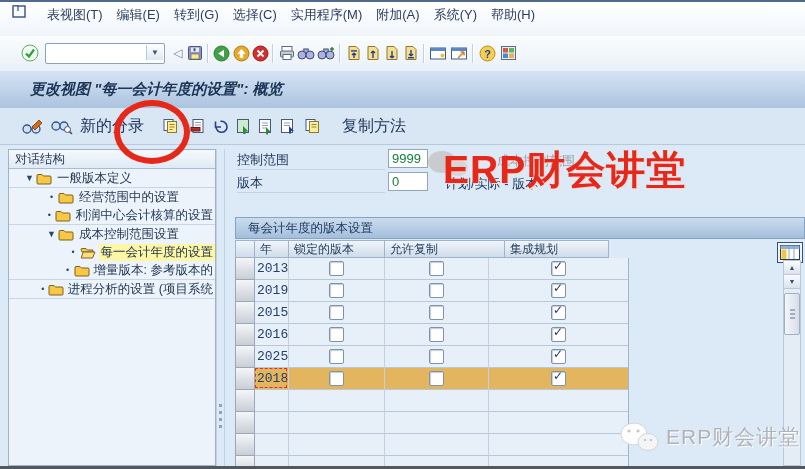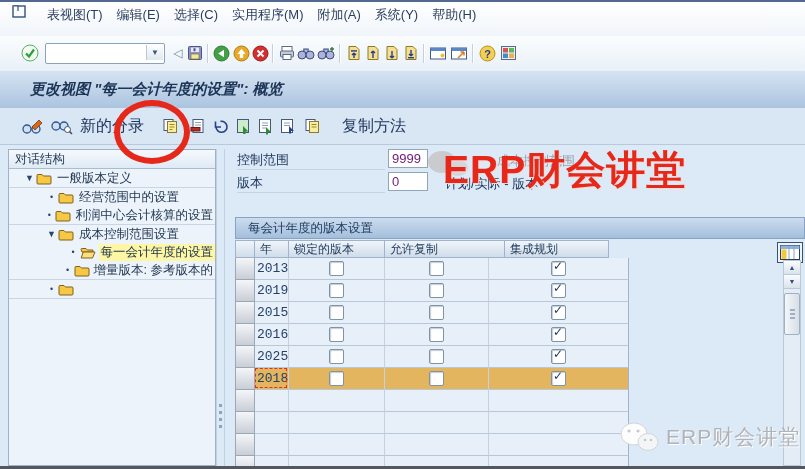--- a/index.html
+++ b/index.html
@@ -47,21 +47,21 @@
   .tlabel{padding:0 2px;}
   .tlabel.sel{background:#fcf6a5;}
   
   #splitter{position:absolute;left:216px;top:147px;width:9px;height:317px;background:#dce9f6;
             border-left:1px solid #c2d1e1;border-right:1px solid #c2d1e1;box-sizing:border-box;}
   #splitgrip{position:absolute;left:2px;top:255px;width:3px;height:28px;
              background:repeating-linear-gradient(#8fa3ba 0 3px,transparent 3px 7px);}
   
   .fldlabel{position:absolute;font-size:13px;color:#21395e;width:148px;border-bottom:1px solid #c5d3e2;height:18px;}
   .fldbox{position:absolute;left:388px;width:40px;height:19px;background:#fff;border:1px solid #93a5b8;
-          font-size:13px;color:#701a75;line-height:18px;padding-left:3px;box-sizing:border-box;}
+          font-size:13px;color:#15803d;line-height:18px;padding-left:3px;box-sizing:border-box;}
   .fldsuffix{position:absolute;font-size:13px;}
   
   #groupbox{position:absolute;left:235px;top:215px;width:570px;height:249px;}
   #grouptitle{position:absolute;left:0;top:0;width:570px;height:22px;
               background:linear-gradient(#cbdcee,#a4bedb);border:1px solid #87a3c3;box-sizing:border-box;
               font-size:12.5px;color:#1f3a5f;line-height:20px;padding-left:12px;}
   #tbl{position:absolute;left:0;top:23px;}
   .hrow{display:flex;height:18px;}
   .hcell{background:linear-gradient(#f0f5fa,#cfdcea);border:1px solid #9fb4cc;border-left:none;
          box-sizing:border-box;font-size:12px;color:#27405f;line-height:16px;padding-left:5px;}
@@ -112,20 +112,21 @@
   <div id="menubar">
     <span id="sysicon">
       <svg width="18" height="18" viewBox="0 0 18 18">
           <rect x="3" y="4" width="12" height="11" fill="none" stroke="#34527c" stroke-width="1.4"></rect>
           <path d="M3 4 h5 v5" fill="#fff" stroke="#34527c" stroke-width="1.2"></path>
         </svg>
     </span>
     <span style="display:flex;">
         <span class="menu-item">表视图(T)</span>
         <span class="menu-item">编辑(E)</span>
+        <span class="menu-item">转到(G)</span>
         <span class="menu-item">选择(C)</span>
         <span class="menu-item">实用程序(M)</span>
         <span class="menu-item">附加(A)</span>
         <span class="menu-item">系统(Y)</span>
         <span class="menu-item">帮助(H)</span>
       </span>
   </div>
 
   <div id="toolbar">
     <span class="tbi" style="left:21px;">
@@ -376,20 +377,21 @@
               <path d="M1 3.5 Q1 2.5 2 2.5 H6 L7.5 4 H14 Q15 4 15 5 V11 Q15 12 14 12 H2 Q1 12 1 11 Z" fill="#f6c844" stroke="#806020"></path>
             </svg></span>
           <span class="tlabel">增量版本: 参考版本的</span>
         </div>
         <div class="tree-row sep">
           <span class="ind" style="width: 36px;"></span>
           <span class="marker">•</span>
           <span class="folder"><svg width="16" height="13">
               <path d="M1 3.5 Q1 2.5 2 2.5 H6 L7.5 4 H14 Q15 4 15 5 V11 Q15 12 14 12 H2 Q1 12 1 11 Z" fill="#f6c844" stroke="#806020"></path>
             </svg></span>
+          <span class="tlabel">进程分析的设置 (项目系统</span>
         </div>
       </div>
   </div>
   <div id="splitter">
       <span id="splitgrip"></span>
     </div>
 
   <span class="fldlabel" style="left:237px;top:149px;">控制范围</span>
   <span class="fldbox" style="top:147px;">9999</span>
   <span class="fldsuffix" id="wm-grey-suffix" style="position:absolute;left:497px;top:150px;">成本控制范围</span>

